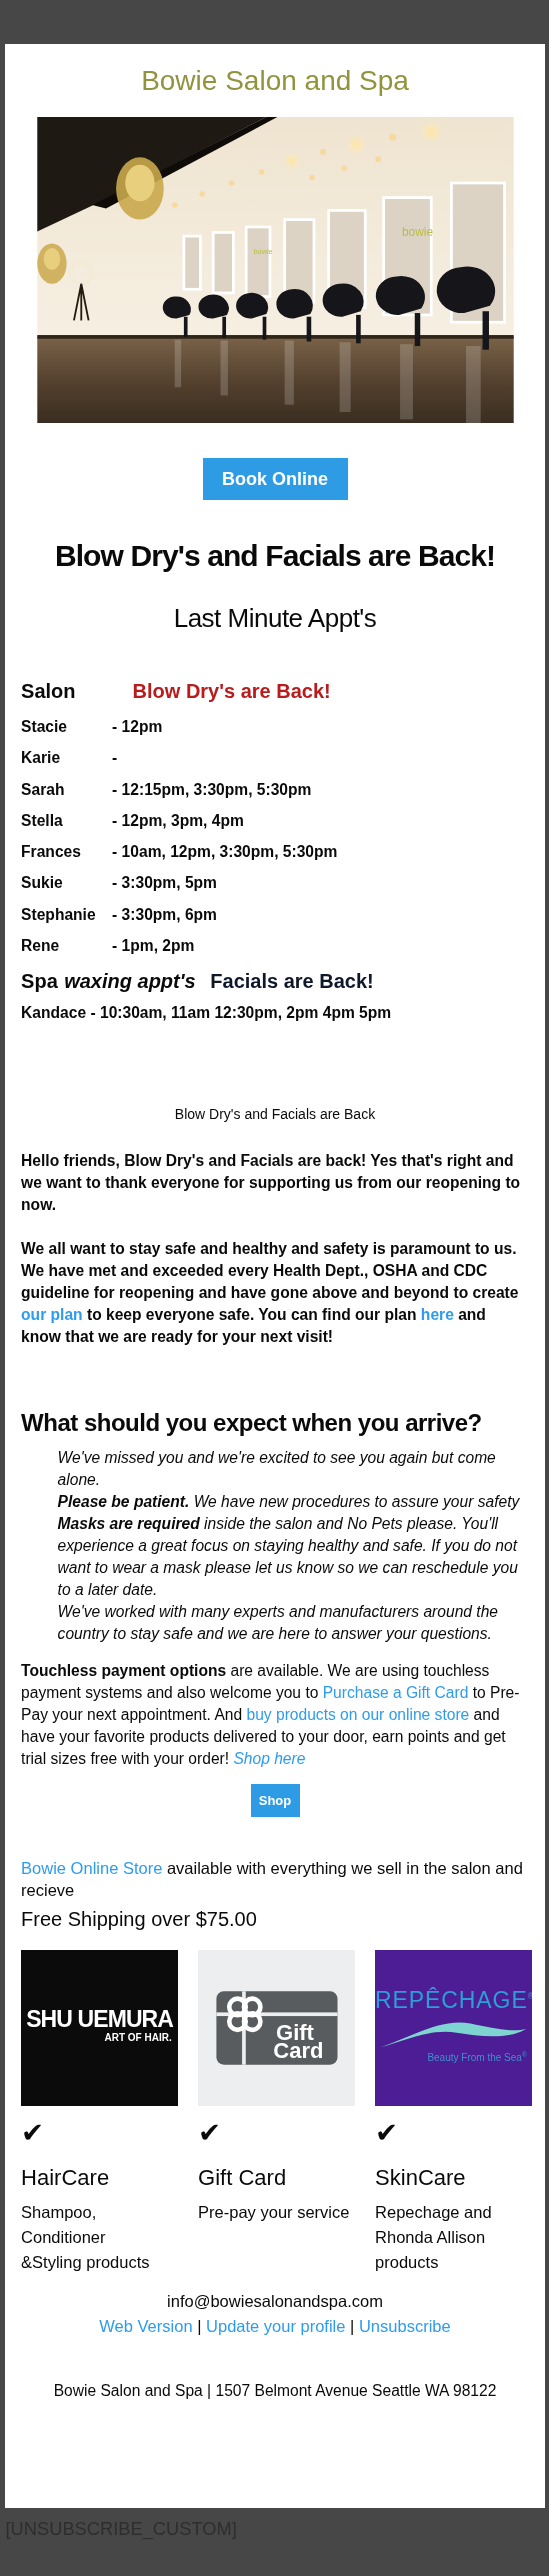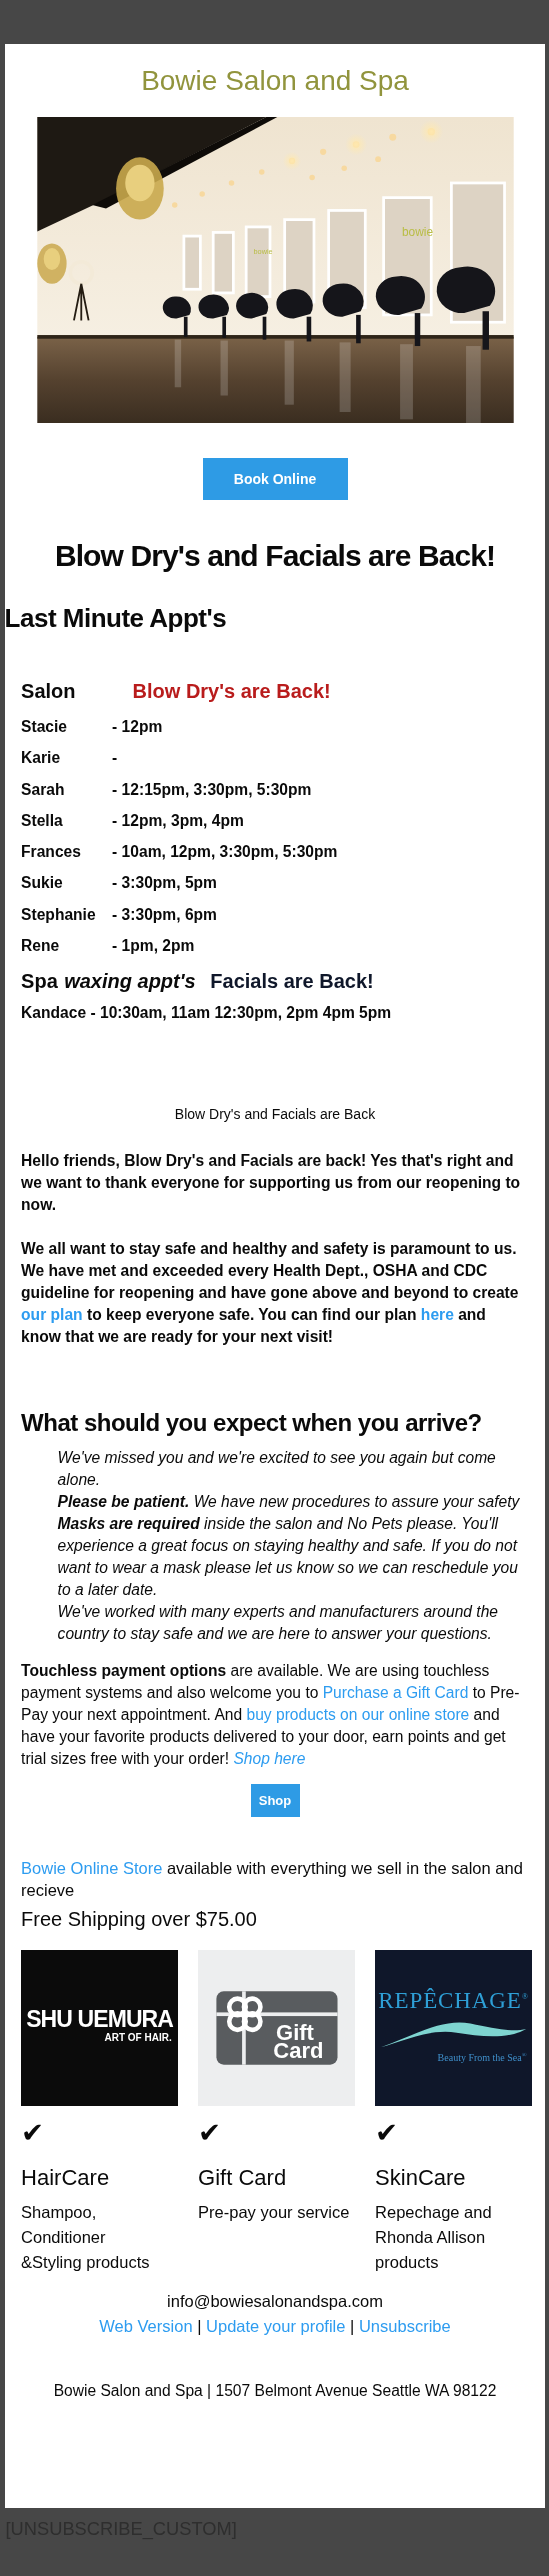--- a/index.html
+++ b/index.html
@@ -11,25 +11,25 @@
     position:relative;
   }
   .frame{padding:44px 4.6px 0 4.6px;}
   .card{background:#ffffff;height:2464px;box-sizing:border-box;overflow:hidden;}
 
   .title{margin:22px 0 0;text-align:center;font-size:28px;line-height:30px;font-weight:400;color:#91943d;}
 
   .photo-wrap{margin:21px auto 0;width:477px;height:306px;display:block;}
 
   .btn{background:#2e9be5;color:#fff;font-weight:bold;text-align:center;cursor:pointer;}
-  .btn-book{margin:35px auto 0;width:145px;height:42px;line-height:42px;font-size:14px;}
+  .btn-book{margin:35px auto 0;width:145px;height:42px;line-height:42px;font-size:18px;}
   .btn-shop{margin:14.7px auto 0;width:49px;height:33px;line-height:33px;font-size:13px;}
 
   .headline{margin:37px 0 0;text-align:center;font-size:30px;line-height:38px;font-weight:bold;letter-spacing:-0.9px;white-space:nowrap;}
-  .subhead{margin:27.5px 0 0;font-size:26px;line-height:31px;font-weight:bold;letter-spacing:-0.5px;}
+  .subhead{margin:27.5px 0 0;text-align:center;font-size:26px;line-height:31px;font-weight:normal;letter-spacing:-0.5px;}
 
   .schedule{margin:44px 16.5px 0;}
   .sched-head{display:flex;font-size:20px;font-weight:bold;line-height:27.5px;}
   .sched-head .accent{color:#b91c1c;margin-left:57px;}
   .srow{display:flex;font-size:15.6px;font-weight:bold;line-height:18.3px;margin-top:13px;}
   .srow .nm{width:91px;flex:none;}
   .spa-row{margin-top:13px;font-size:20px;font-weight:bold;line-height:27.5px;}
   .spa-row .it{font-style:italic;margin-left:6.4px;}
   .spa-row .accent{color:#0f172a;margin-left:14.7px;}
   .kandace{margin-top:7.3px;font-size:15.6px;font-weight:bold;line-height:20px;}
@@ -50,21 +50,21 @@
   .b{font-weight:bold;}
   .i{font-style:italic;}
   .link{color:#2d9cf0;cursor:pointer;}
 
   .tiles{margin:16.5px 8.2px 0 16.5px;display:grid;grid-template-columns:157px 157px 157px;column-gap:20px;}
   .tile{height:156px;position:relative;overflow:hidden;}
   .tile-shu{background:#0b0b0b;}
   .shu-main{position:absolute;left:0;right:0;top:57px;text-align:center;color:#fff;font-weight:bold;font-size:23px;letter-spacing:-0.9px;line-height:24px;}
   .shu-sub{position:absolute;right:6.4px;top:82px;color:#fff;font-weight:bold;font-size:10px;letter-spacing:0px;}
   .tile-gift{background:#edeeef;}
-  .tile-rep{background:#0f172a;font-family:Liberation Serif, serif;}
+  .tile-rep{background:#4c1d95;}
   .rep-brand{position:absolute;left:0;right:0;top:35px;text-align:center;color:#2e9fd6;font-size:23px;letter-spacing:0.9px;font-weight:400;line-height:24px;white-space:nowrap;}
   .rep-brand sup{font-size:8.2px;}
   .rep-wave{position:absolute;left:3.7px;top:66px;}
   .rep-tag{position:absolute;right:5.5px;top:101px;color:#3f8fca;font-size:10px;}
   .rep-tag sup{font-size:6.4px;}
 
   .cols{margin:13px 8.2px 0 16.5px;display:grid;grid-template-columns:157px 157px 157px;column-gap:20px;}
   .check{font-size:27.5px;line-height:27.5px;font-weight:bold;color:#0a0a0a;}
   .ctitle{margin-top:18.3px;font-size:22px;line-height:26px;font-weight:400;}
   .cdesc{margin-top:9.2px;font-size:16.5px;line-height:25px;font-weight:400;white-space:pre-line;}

